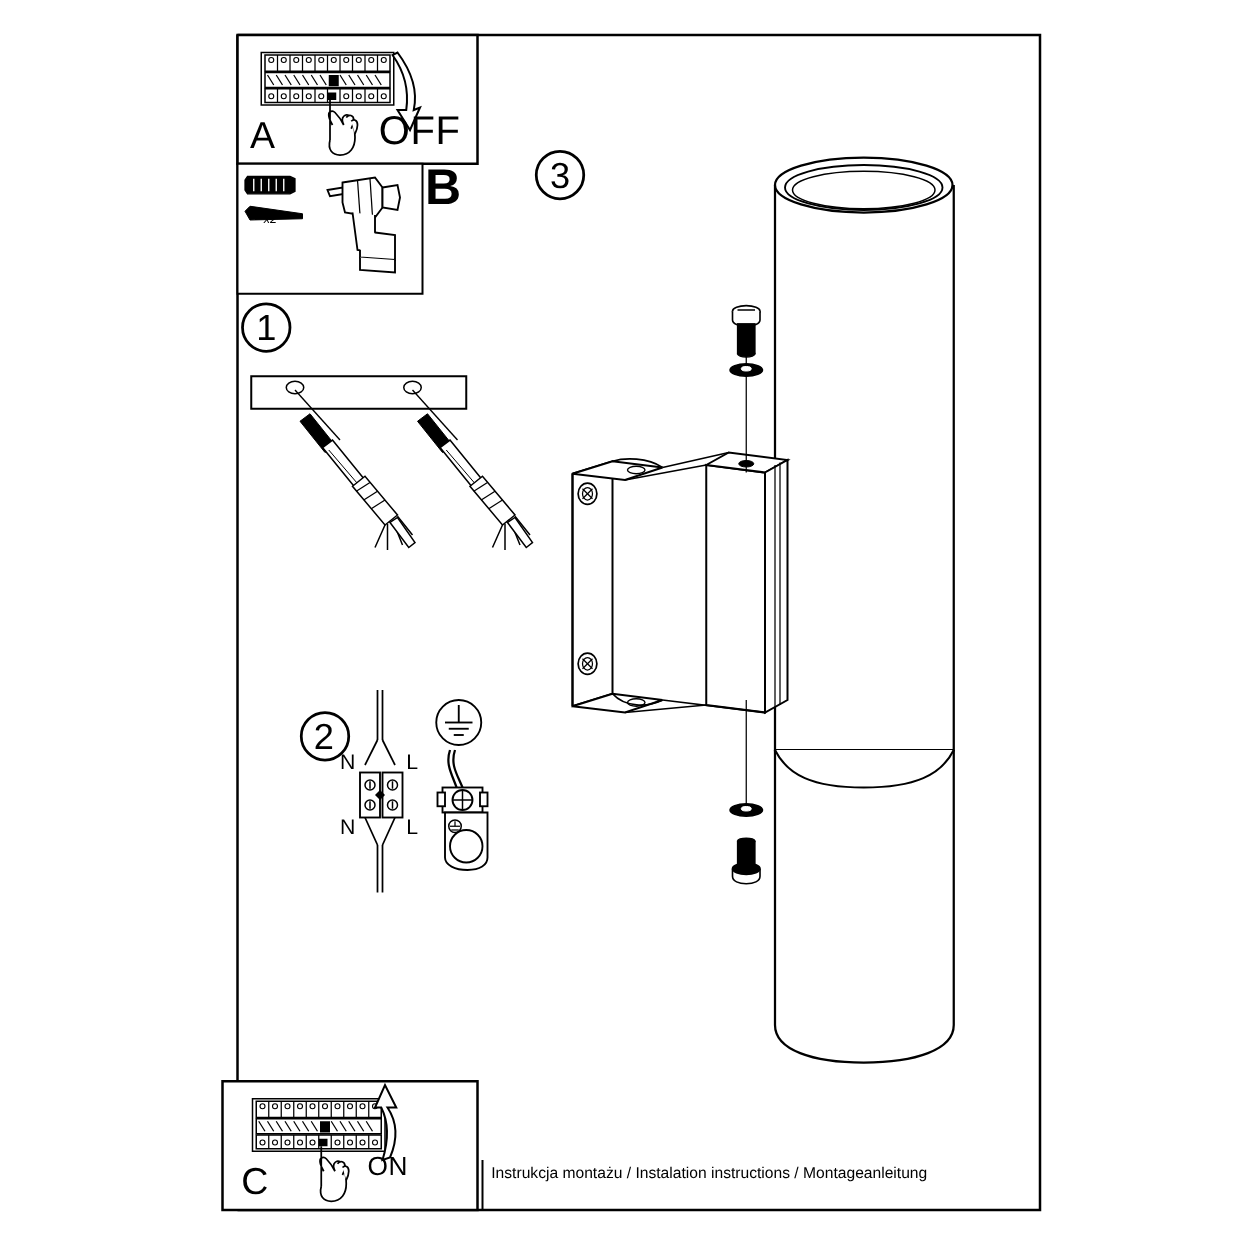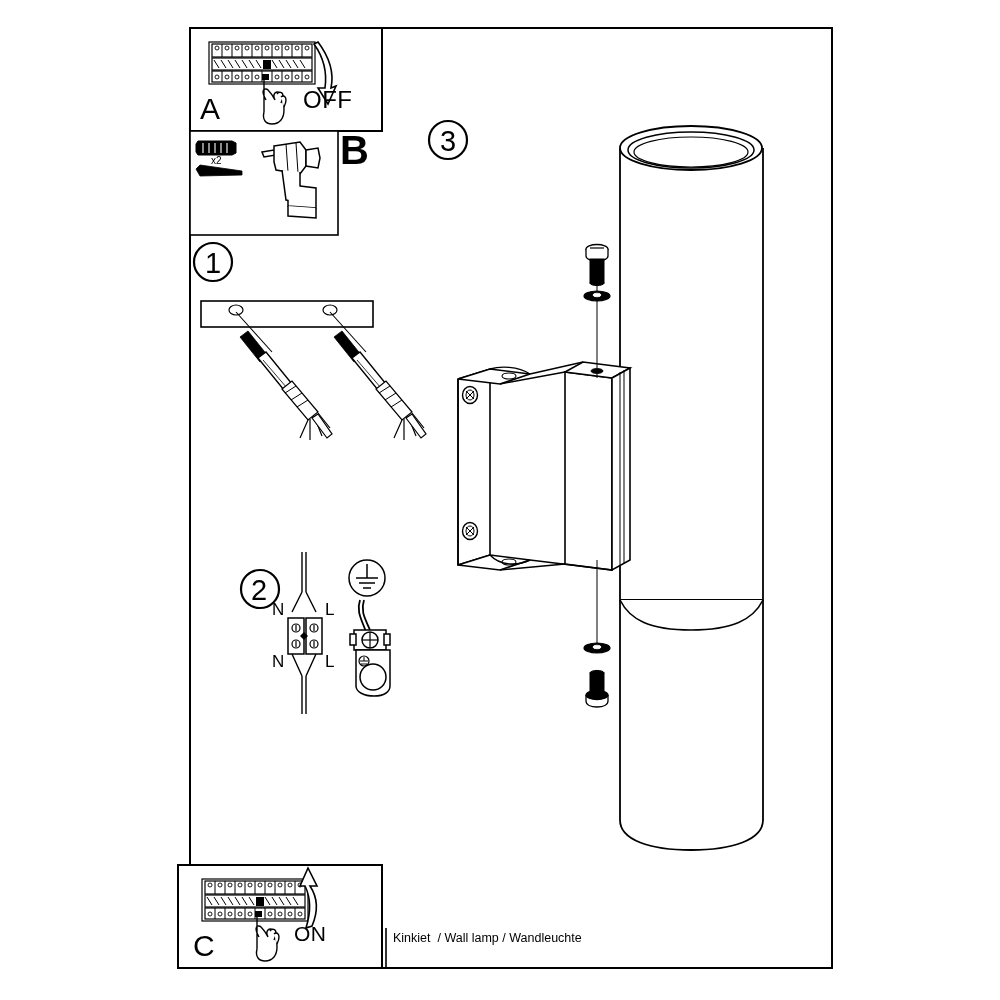--- a/index.html
+++ b/index.html
@@ -420,41 +420,41 @@
     <g fill="#fff" stroke="#000" stroke-width="1.6">
       <path d="M312,926 C318,912 318,898 310,886 L317,886 L308,868 L300,886 L305,886
                C311,898 311,912 306,928 Z"></path>
     </g>
 
     <line x1="386" y1="928" x2="386" y2="968" stroke="#000" stroke-width="1.6"></line>
   </svg>
 
   <div class="lbl" style="left:200px; top:92px; font-size:30px;">A</div>
 
-  <div class="lbl" style="left:303px; top:86px; font-size:24px; letter-spacing:0.5px;">OFF</div>
+  <div class="lbl" style="left:303px; top:86px; font-size:32px; letter-spacing:0.5px;">OFF</div>
 
   <div class="lbl" style="left:340px; top:128px; font-size:40px; font-weight:bold;">B</div>
 
-  <div class="lbl" style="left:211px; top:155px; font-size:10px; ">x2</div>
+  <div class="lbl" style="left:211px; top:170px; font-size:10px; font-style:italic;">x2</div>
 
   <div class="lbl" style="left:193px; top:929px; font-size:30px;">C</div>
 
   <div class="lbl" style="left:294px; top:922px; font-size:21px; letter-spacing:0.5px;">ON</div>
 
   <div class="lbl" style="left:205px; top:247px; font-size:29px;">1</div>
 
   <div class="lbl" style="left:251px; top:574px; font-size:29px;">2</div>
 
   <div class="lbl" style="left:440px; top:125px; font-size:29px;">3</div>
 
   <div class="lbl" style="left:272px; top:600px; font-size:17px;">N</div>
 
   <div class="lbl" style="left:325px; top:600px; font-size:17px;">L</div>
 
   <div class="lbl" style="left:272px; top:652px; font-size:17px;">N</div>
 
   <div class="lbl" style="left:325px; top:652px; font-size:17px;">L</div>
 
   <div id="caption-block">
-    <div>Kinkiet  / Wall lamp / Wandleuchte</div>
+    <div>Instrukcja montażu / Instalation instructions / Montageanleitung</div>
   </div>
 
 </div>
 
 </body></html>

